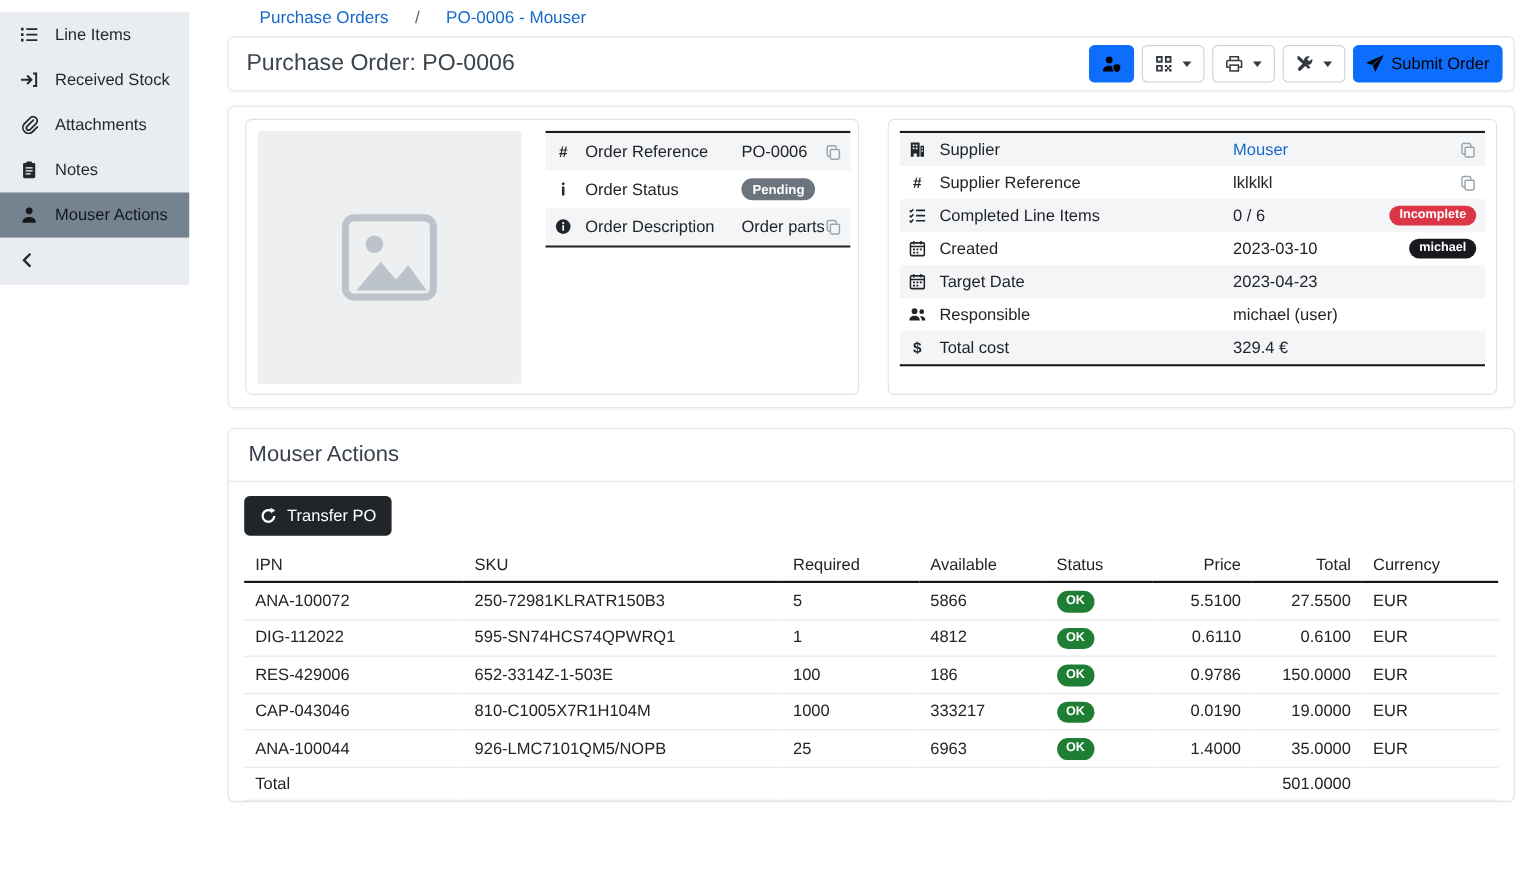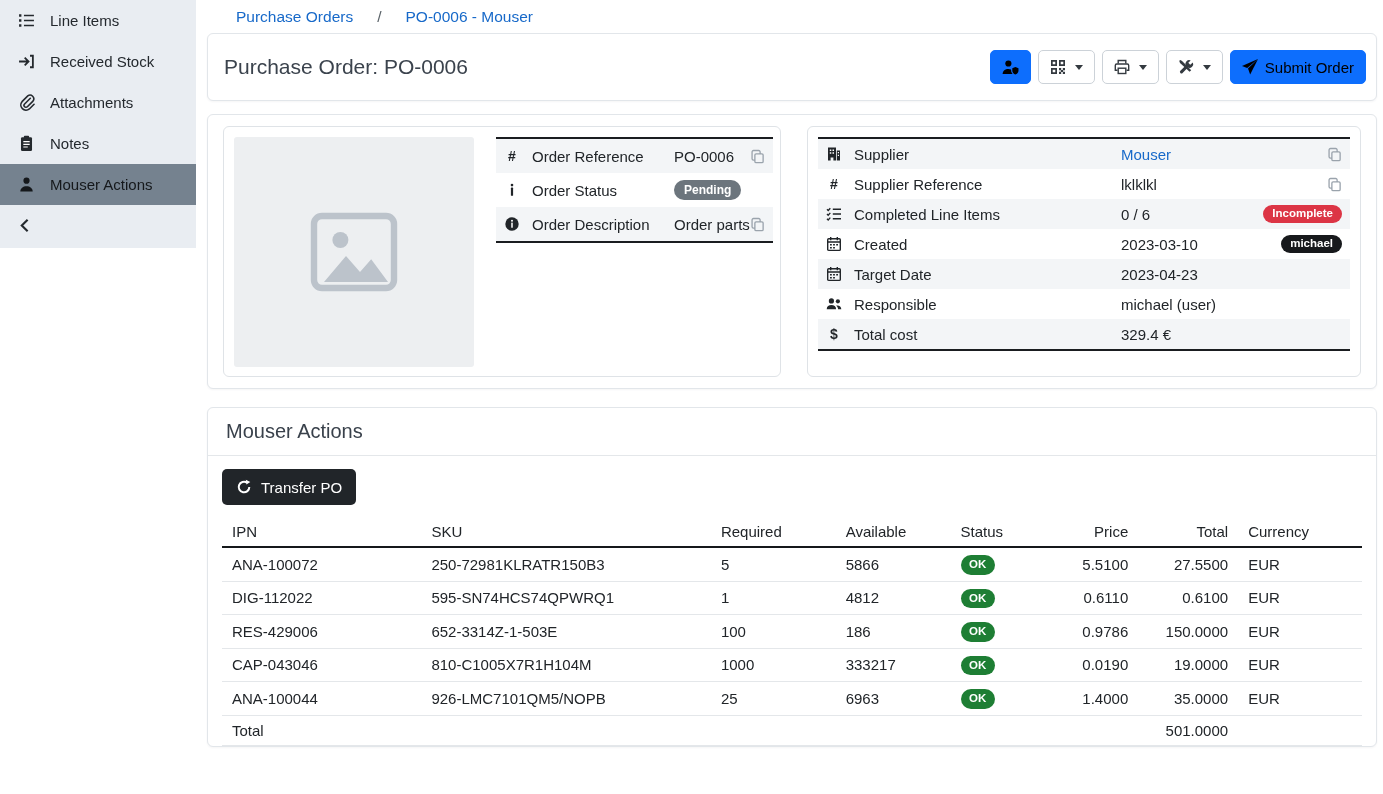--- a/index.html
+++ b/index.html
@@ -1,34 +1,34 @@
 <!DOCTYPE html>
 <html><head>
 <meta charset="utf-8">
 <style>
   *{box-sizing:border-box;margin:0;padding:0;}
   html,body{background:#fff;}
   body{font-family:"Liberation Sans","DejaVu Sans",sans-serif;color:#212529;}
   .page{position:relative;width:1383px;height:794px;overflow:hidden;background:#fff;}
 
   
-  .sidebar{position:absolute;left:0;top:0;width:196px;background:#e9edf2;padding-bottom:3px;}
+  .sidebar{position:absolute;left:0;top:11px;width:172px;background:#e9edf2;padding-bottom:3px;}
   .sidebar-item{display:flex;align-items:center;gap:15px;height:41px;padding:0 10px 0 17px;font-size:15px;color:#24292e;cursor:pointer;}
   .sidebar-item.active{background:#75828f;color:#15181b;}
   .sidebar-item .icon{width:18px;display:inline-flex;justify-content:center;}
   .sidebar-collapse{display:flex;align-items:center;height:40px;padding-left:17px;color:#24292e;cursor:pointer;}
 
   
   .main{position:absolute;left:207px;top:0;width:1170px;}
   .breadcrumb{display:flex;align-items:center;height:33px;padding-left:29px;gap:24px;font-size:15.5px;}
   .breadcrumb .bc-link{color:#1769c9;text-decoration:none;cursor:pointer;}
   .breadcrumb .sep{color:#5a6268;}
 
   .panel{background:#fff;border:1px solid #e2e6ea;border-radius:6px;box-shadow:0 1px 2px rgba(50,60,70,.05);}
-  .header-panel{display:flex;align-items:center;justify-content:space-between;height:68px;padding:8px 10px 8px 16px;margin-bottom:13px;}
+  .header-panel{display:flex;align-items:center;justify-content:space-between;height:50px;padding:8px 10px 8px 16px;margin-bottom:13px;}
   .page-title{font-size:21px;font-weight:500;color:#3b434d;}
   .toolbar{display:flex;align-items:center;gap:7px;}
   .btn{display:inline-flex;align-items:center;gap:7px;height:34px;padding:0 11px;border:1px solid #ccd2d8;border-radius:5px;background:#fff;color:#343a40;font-size:15px;font-family:inherit;cursor:pointer;}
   .btn .caret{width:0;height:0;border-left:4.5px solid transparent;border-right:4.5px solid transparent;border-top:5px solid #343a40;margin-left:2px;}
   .btn-primary{background:#0d6efd;border-color:#0d6efd;color:#000000;}
   .btn .icon{display:inline-flex;}
 
   
   .details-panel{height:275px;padding:11px 15px;display:flex;gap:26px;margin-bottom:18px;}
   .card{border:1px solid #dfe3e7;border-radius:6px;background:#fff;}

